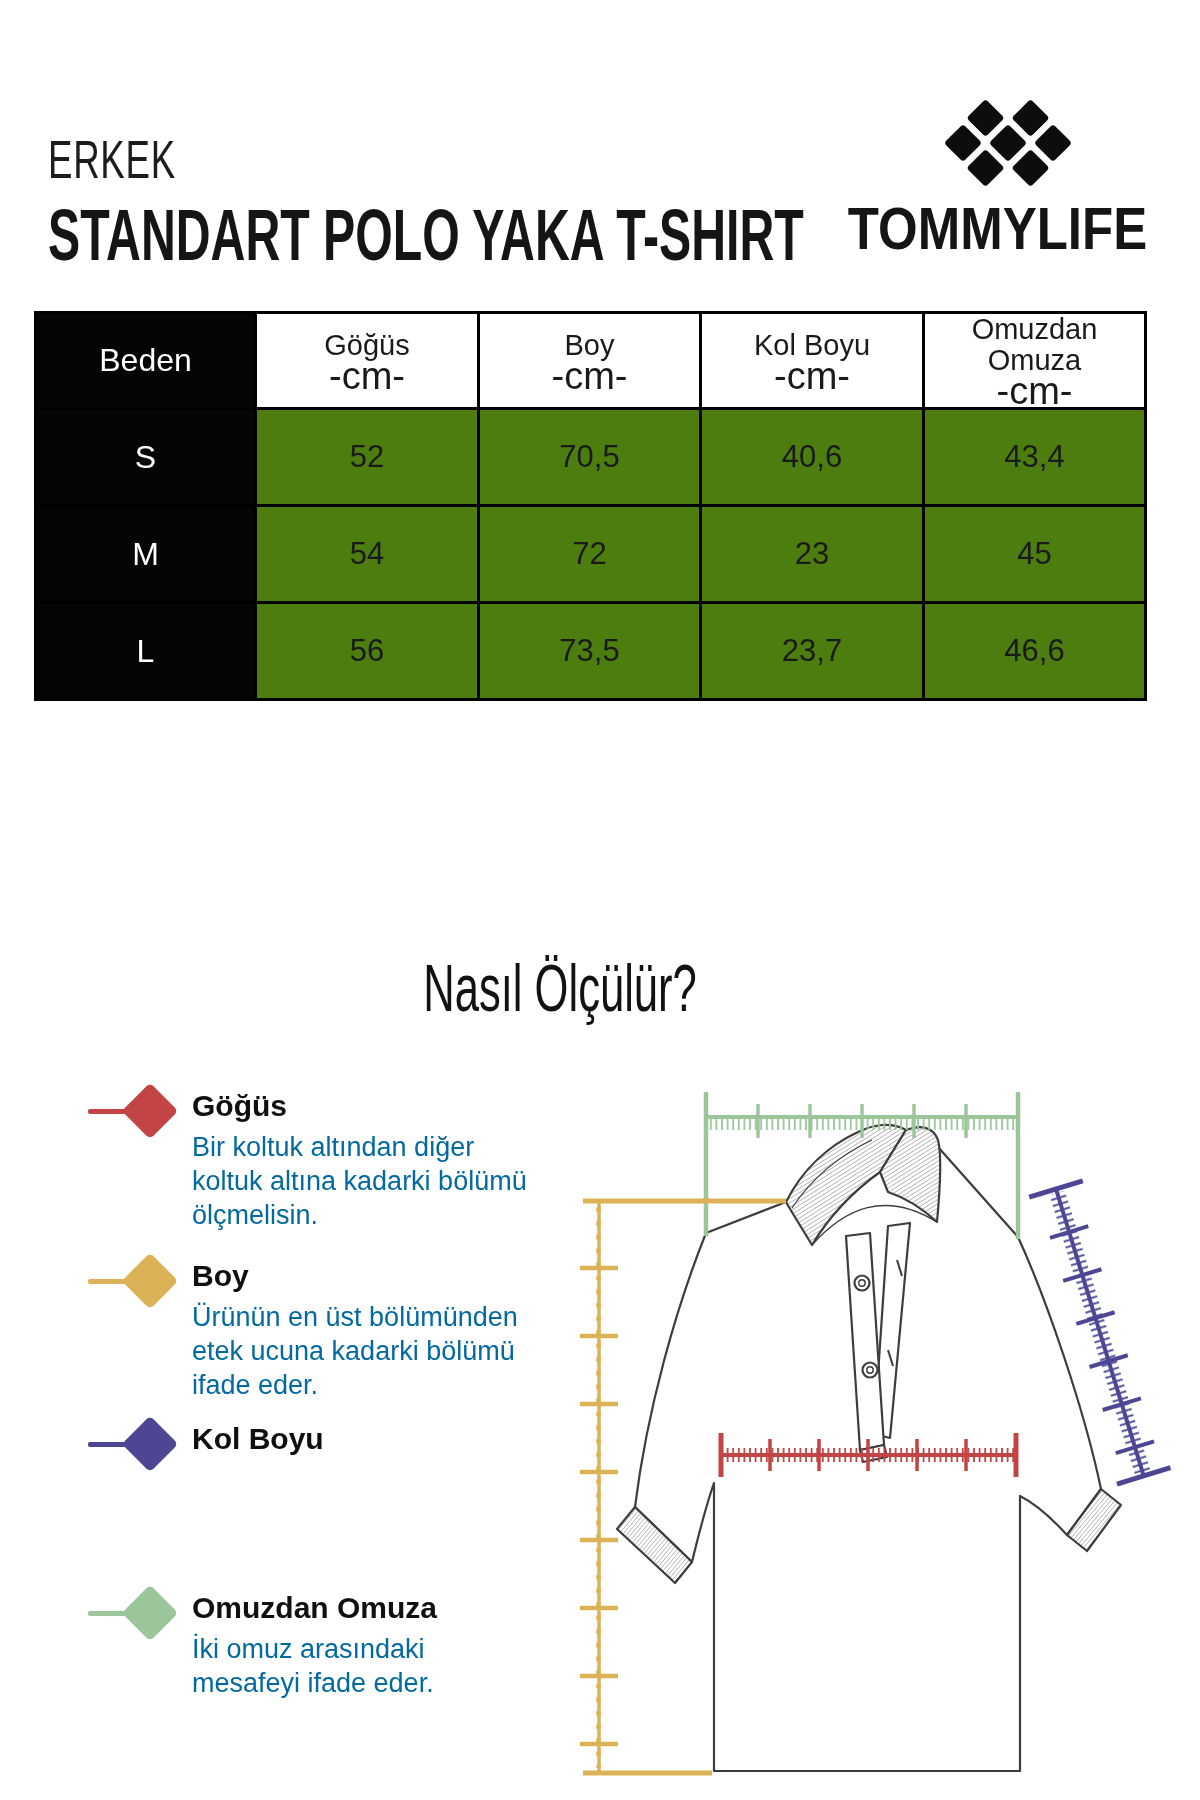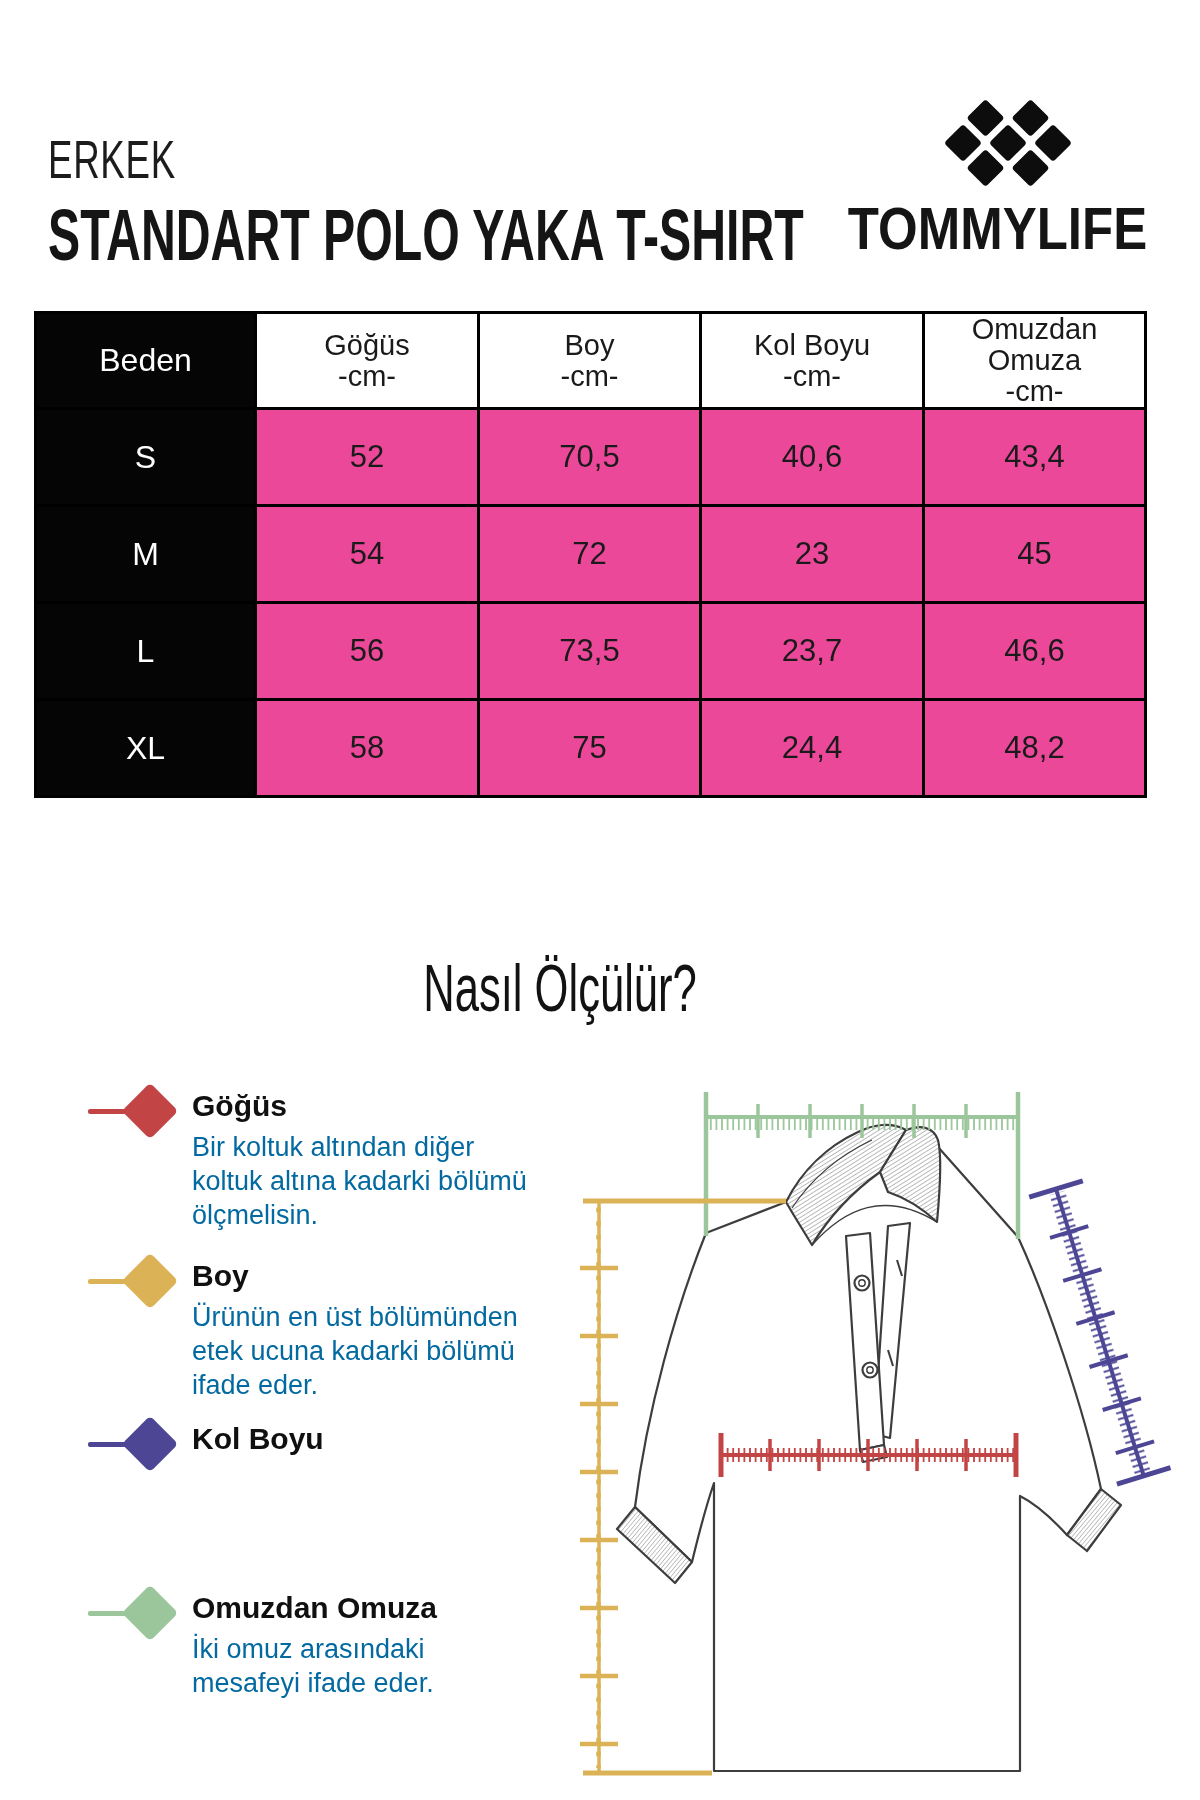--- a/index.html
+++ b/index.html
@@ -19,22 +19,22 @@
   table.size-table{position:absolute;left:34px;top:311px;width:1110px;border-collapse:collapse;
             table-layout:fixed;}
   table.size-table td,table.size-table th{border:3px solid #000;text-align:center;vertical-align:middle;
             padding:0;font-weight:400;}
   table.size-table thead tr{height:93px;}
   table.size-table tbody tr{height:97px;}
   th.corner,th.size-cell{background:#050505;color:#fff;border:3px solid #000;}
   th.corner{font-size:32px;}
   th.size-cell{font-size:32px;font-weight:400;}
   .col-label{display:block;font-size:29px;line-height:31px;max-width:170px;margin:0 auto;color:#1a1a1a;}
-  .col-unit{display:block;font-size:29px;line-height:31px;color:#1a1a1a;}
-  td.val{font-size:31px;color:#1a1a1a;background:#ec4899;}
+  .col-unit{display:block;font-size:38px;line-height:31px;color:#1a1a1a;}
+  td.val{font-size:31px;color:#1a1a1a;background:#4d7c0f;}
 
   
   .measure-title{position:absolute;left:0;top:950px;width:1120px;margin:0;text-align:center;
             font-size:66px;font-weight:400;transform:scaleX(.66);transform-origin:center top;color:#121212;}
 
   .legend-item{position:absolute;left:0;width:560px;}
   .legend-item .marker{position:absolute;left:88px;top:2px;width:104px;height:44px;}
   .mline{position:absolute;left:0;top:19px;width:64px;height:5px;border-radius:2px;}
   .mdiamond{position:absolute;left:42px;top:1px;width:40px;height:40px;border-radius:5px;
             transform:rotate(45deg);}
@@ -108,27 +108,20 @@
         <td class="val">72</td>
         <td class="val">23</td>
         <td class="val">45</td>
       </tr>
       <tr>
         <th class="size-cell">L</th>
         <td class="val">56</td>
         <td class="val">73,5</td>
         <td class="val">23,7</td>
         <td class="val">46,6</td>
-      </tr>
-      <tr>
-        <th class="size-cell">XL</th>
-        <td class="val">58</td>
-        <td class="val">75</td>
-        <td class="val">24,4</td>
-        <td class="val">48,2</td>
       </tr>
     </tbody>
   </table>
 
   <h2 class="measure-title">Nasıl Ölçülür?</h2>
 
   <div class="legend-item" style="top:1088px">
     <div class="marker">
       <span class="mline" style="background: rgb(194, 68, 68);"></span>
       <span class="mdiamond" style="background: rgb(194, 68, 68);"></span>

